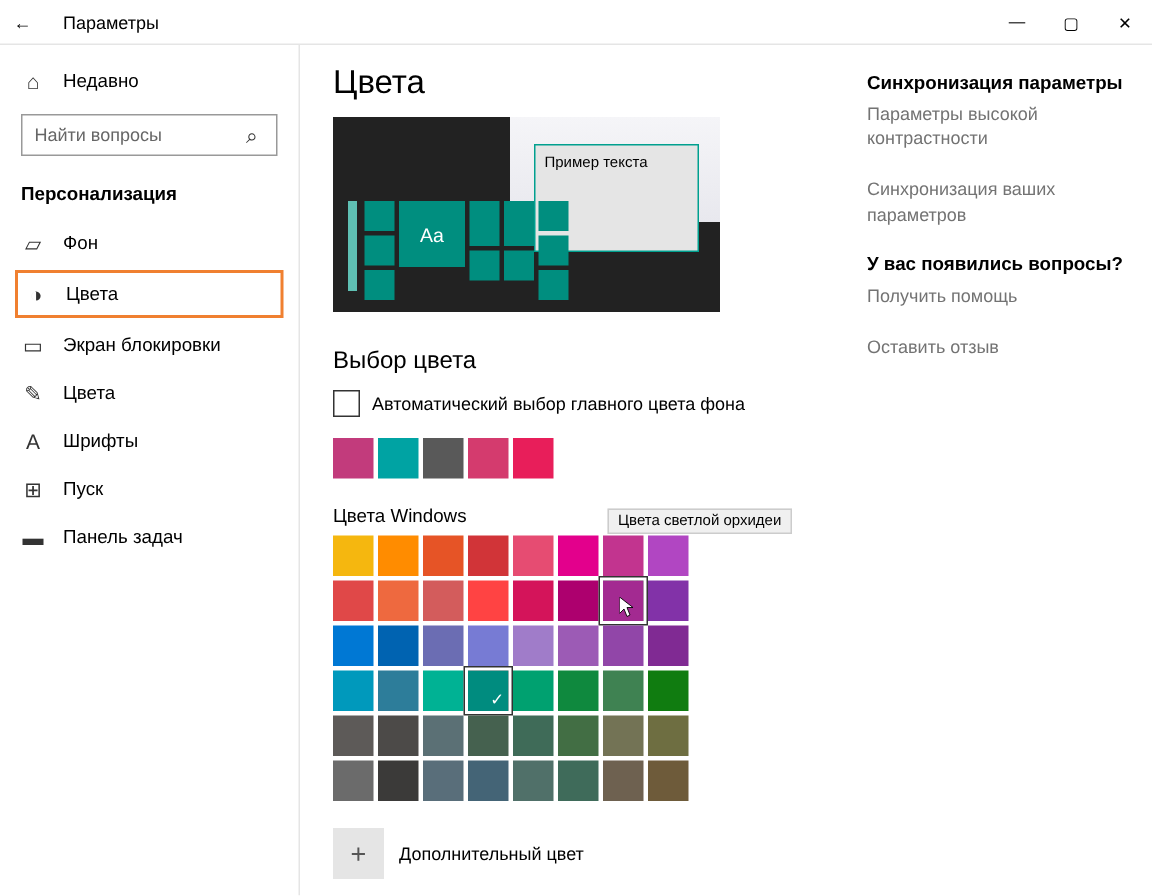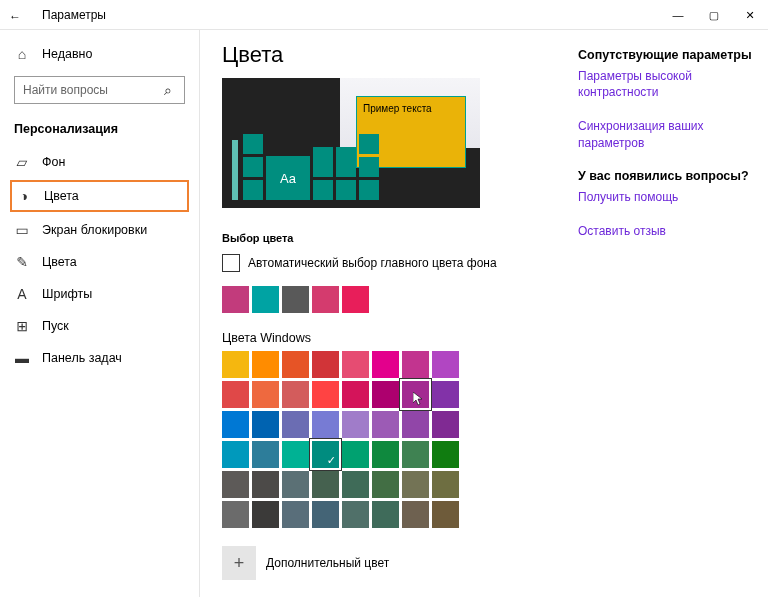--- a/index.html
+++ b/index.html
@@ -13,43 +13,43 @@
 .side{width:200px;border-right:1px solid #e5e5e5;padding:8px 0}
 .home,.nav{display:flex;align-items:center;height:32px;padding:0 14px;cursor:pointer;font-size:12.5px;gap:12px}
 .nav.sel{border:2px solid #f08030;margin:2px 10px;padding:0 4px}
 .search{margin:6px 14px 14px 14px;height:28px;border:1px solid #999;display:flex;align-items:center;padding:0 8px;color:#666;font-size:12px;justify-content:space-between}
 .sect{font-weight:600;font-size:12.5px;padding:4px 14px 10px 14px}
 .ic{width:16px;height:16px;display:inline-flex;align-items:center;justify-content:center;font-size:14px;color:#333}
 .main{flex:1;padding:12px 20px 20px 22px;overflow:auto;height:100%;scrollbar-width:thin}
 .h1{font-size:22px;font-weight:400;margin-bottom:10px}
 .preview{width:258px;height:130px;background:#222;position:relative;margin-bottom:24px;overflow:hidden}
 .pv-bg{position:absolute;top:0;right:0;width:140px;height:70px;background:linear-gradient(#f5f5f8,#e8e8ee)}
-.pv-window{position:absolute;top:18px;right:14px;width:110px;height:72px;background:#eab308;border:1px solid #00a08f;padding:6px;font-size:10px}
-.pv-tiles{position:absolute;left:10px;bottom:8px;display:flex;gap:3px;align-items:flex-end}
+.pv-window{position:absolute;top:18px;right:14px;width:110px;height:72px;background:#e5e5e5;border:1px solid #00a08f;padding:6px;font-size:10px}
+.pv-tiles{position:absolute;left:10px;bottom:8px;display:flex;gap:3px;align-items:flex-start}
 .pv-tile{background:#008e7f;display:flex;align-items:center;justify-content:center}
 .pv-aa{width:44px;height:44px;color:#fff;font-size:13px}
 .pv-col{display:flex;flex-direction:column;gap:3px}
 .pv-sm{width:20px;height:20px}
 .pv-sm2{width:20px;height:30px}
 .pv-bar{width:6px;background:#5fc0b4;height:60px;margin-right:2px}
-.h2{font-size:11px;font-weight:700;margin:6px 0 10px 0}
+.h2{font-size:16px;font-weight:400;margin:6px 0 10px 0}
 .chk{display:flex;align-items:center;gap:8px;margin-bottom:14px}
 .chkbox{width:18px;height:18px;border:1.5px solid #333}
 .row{display:flex;flex-wrap:wrap;gap:3px;margin-bottom:18px}
 .sw{width:27px;height:27px;cursor:pointer;position:relative}
 .sw.sel{outline:2px solid #fff;box-shadow:0 0 0 3px #333}
 .sw.chk2::after{content:"✓";color:#fff;position:absolute;right:3px;bottom:1px;font-size:11px}
 .grid{display:flex;flex-direction:column;gap:3px;margin-bottom:18px;position:relative}
 .ln{font-size:12.5px;margin-bottom:6px}
 .tip{position:absolute;top:-18px;left:183px;background:#f0f0f0;border:1px solid #ccc;padding:2px 6px;font-size:10px;white-space:nowrap;z-index:5}
 .custom{display:flex;align-items:center;gap:10px;margin-top:4px}
 .plus{width:34px;height:34px;background:#e5e5e5;display:flex;align-items:center;justify-content:center;font-size:18px;color:#555;cursor:pointer}
 .rside{width:190px;padding:18px 16px 0 0}
 .rh{font-size:12.5px;font-weight:600;margin-bottom:6px}
-.link{color:#6d28d9;font-size:12px;margin-bottom:18px;display:block;cursor:pointer;line-height:1.35}
+.link{color:#737373;font-size:12px;margin-bottom:18px;display:block;cursor:pointer;line-height:1.35}
 .cursor{position:absolute;width:10px;height:14px;pointer-events:none}
 .cursor svg{display:block}
 </style>
 </head>
 <body>
 
 <div class="titlebar">
   <div class="back">←</div>
   <div class="wtitle">Параметры</div>
   <div class="wctrl">
@@ -142,20 +142,21 @@
     <div class="row" id="recent">
         <div class="sw" style="background: rgb(194, 59, 124);"></div>
         <div class="sw" style="background: rgb(0, 163, 163);"></div>
         <div class="sw" style="background: rgb(89, 89, 89);"></div>
         <div class="sw" style="background: rgb(212, 59, 110);"></div>
         <div class="sw" style="background: rgb(232, 30, 90);"></div>
       </div>
 
     <div class="ln">Цвета Windows</div>
     <div class="grid" id="wingrid">
+      <div class="tip">Цвета светлой орхидеи</div>
     <div class="row" style="margin-bottom: 0px;">
           <div class="sw" style="background: rgb(245, 183, 15);"></div>
           <div class="sw" style="background: rgb(255, 140, 0);"></div>
           <div class="sw" style="background: rgb(230, 84, 38);"></div>
           <div class="sw" style="background: rgb(209, 52, 56);"></div>
           <div class="sw" style="background: rgb(230, 76, 114);"></div>
           <div class="sw" style="background: rgb(227, 0, 140);"></div>
           <div class="sw" style="background: rgb(194, 52, 143);"></div>
           <div class="sw" style="background: rgb(177, 70, 194);"></div>
         </div>
@@ -217,20 +218,20 @@
         </div>
       </div>
 
     <div class="custom">
       <div class="plus">+</div>
       <span>Дополнительный цвет</span>
     </div>
   </div>
 
   <div class="rside">
-    <div class="rh">Сопутствующие параметры</div>
+    <div class="rh">Синхронизация параметры</div>
     <a class="link">Параметры высокой контрастности</a>
     <a class="link">Синхронизация ваших параметров</a>
     <div class="rh">У вас появились вопросы?</div>
     <a class="link">Получить помощь</a>
     <a class="link">Оставить отзыв</a>
   </div>
 </div>
 
 </body></html>

